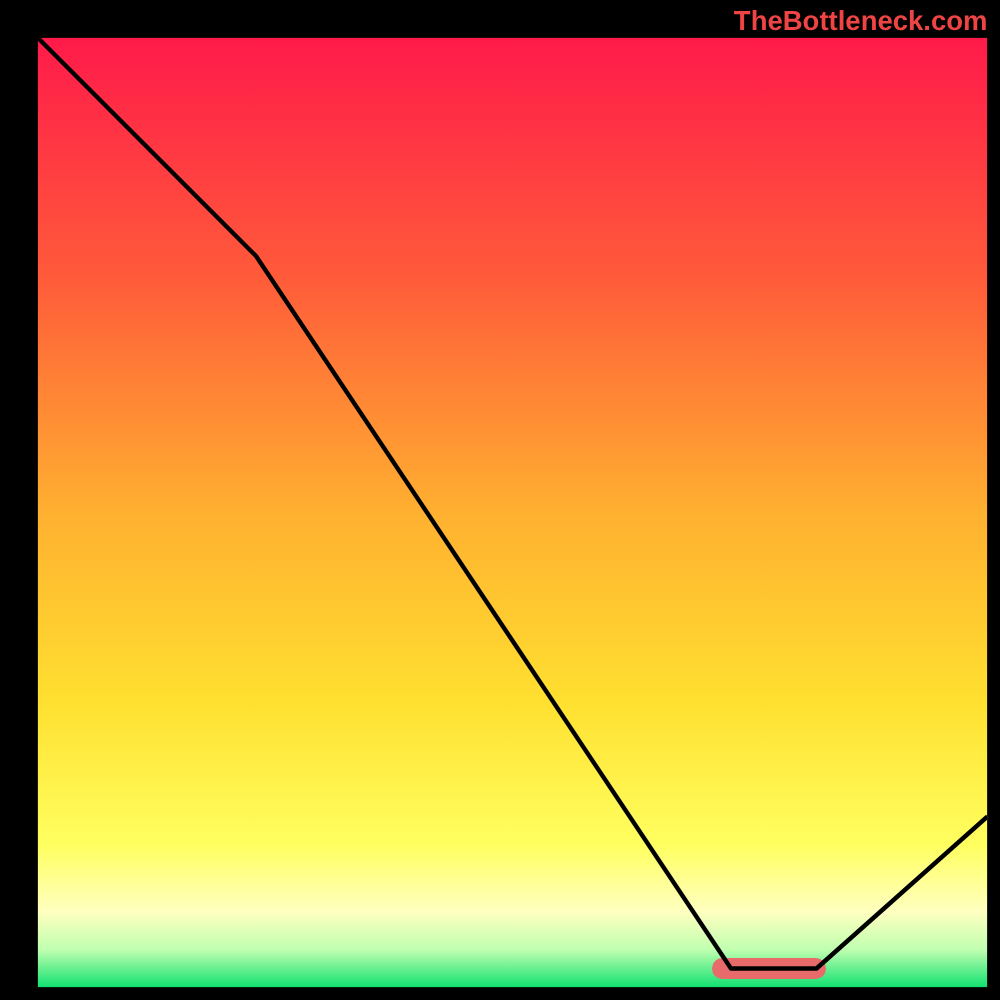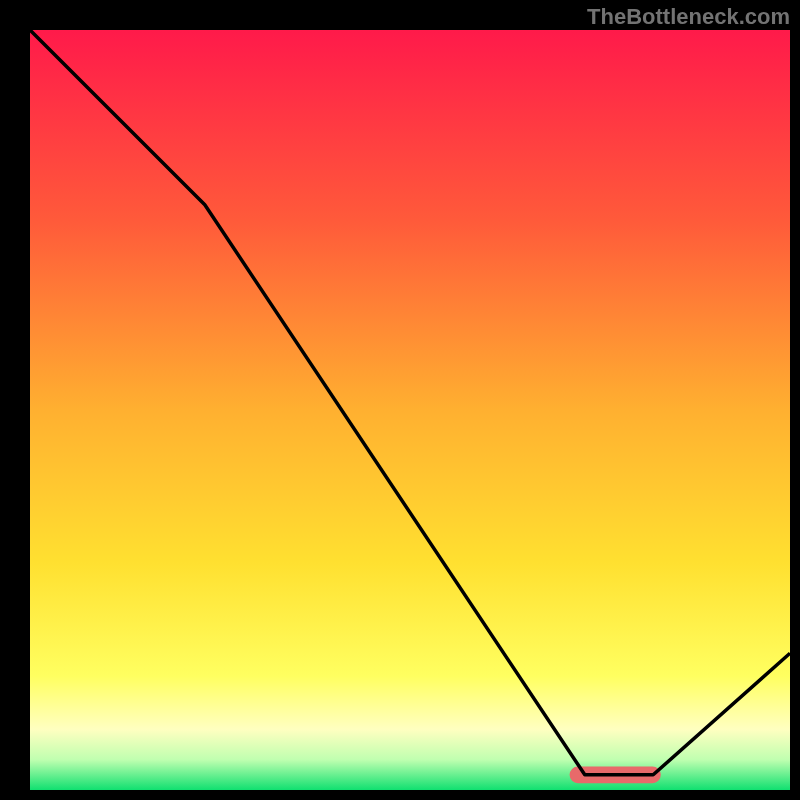--- a/index.html
+++ b/index.html
@@ -13,21 +13,21 @@
   .chart-container {
     position: relative;
     width: 800px;
     height: 800px;
     background: #000;
   }
   .watermark {
     position: absolute;
     top: 4px;
     right: 10px;
-    color: #737373;
+    color: #ef4444;
     font-size: 22px;
     font-weight: bold;
     z-index: 10;
   }
   .plot-area {
     position: absolute;
     left: 30px;
     top: 30px;
     width: 760px;
     height: 760px;

